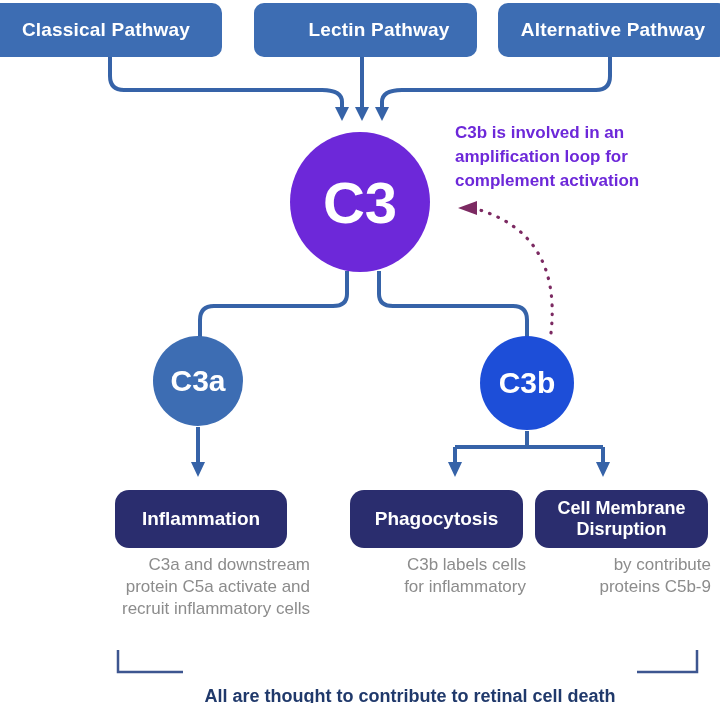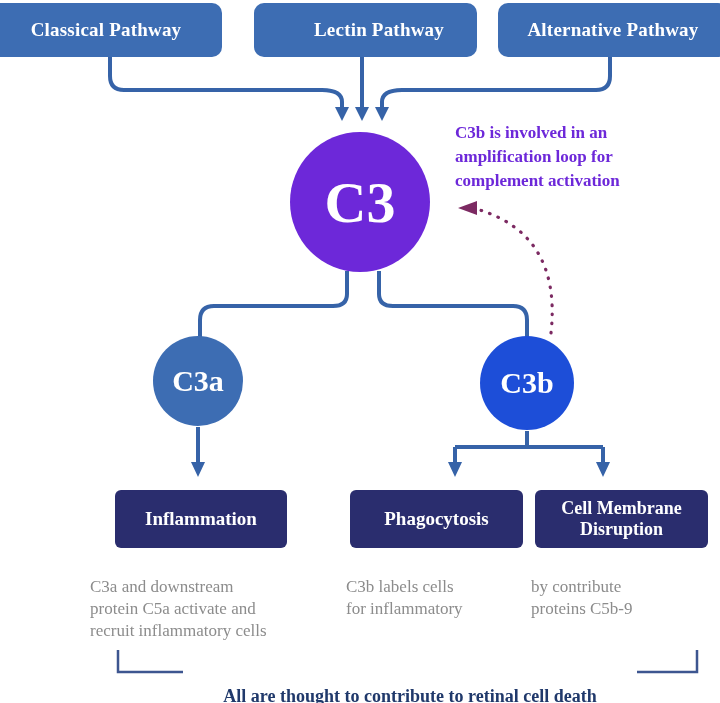--- a/index.html
+++ b/index.html
@@ -1,46 +1,46 @@
 <!DOCTYPE html>
 <html><head>
 <meta charset="utf-8">
 <style>
   html,body{margin:0;padding:0;background:#fff;}
   .canvas{
     position:relative;width:720px;height:703px;overflow:hidden;background:#ffffff;
-    font-family:Liberation Serif, serif;
+    font-family:Liberation Sans, sans-serif;
   }
   svg.wires{position:absolute;inset:0;z-index:0;}
   .node{position:absolute;z-index:1;display:flex;align-items:center;justify-content:center;text-align:center;box-sizing:border-box;}
   .pathway-box{
     top:3px;height:54px;background:#3d6db3;border-radius:10px;
     color:#ffffff;font-weight:bold;font-size:19px;letter-spacing:.2px;
   }
   .pb-classical{left:-10px;width:232px;}
   .pb-lectin{left:254px;width:223px;padding-left:27px;}
   .pb-alternative{left:498px;width:230px;}
   .circle{border-radius:50%;color:#fff;font-weight:bold;}
   .c3-circle{left:290px;top:132px;width:140px;height:140px;background:#6d28d9;font-size:58px;}
   .c3a-circle{left:153px;top:336px;width:90px;height:90px;background:#3d6db3;font-size:30px;}
   .c3b-circle{left:480px;top:336px;width:94px;height:94px;background:#1d4ed8;font-size:30px;}
   .annotation{
     left:455px;top:121px;width:230px;z-index:1;position:absolute;
     color:#6d28d9;font-weight:bold;font-size:17px;line-height:24px;text-align:left;
   }
   .outcome-box{
-    top:490px;height:58px;background:#2a2d6e;border-radius:6px;
+    top:490px;height:58px;background:#2a2d6e;border-radius:14px;
     color:#ffffff;font-weight:bold;font-size:19px;line-height:1.15;padding:0 6px;
   }
   .ob-inflammation{left:115px;width:172px;}
   .ob-phagocytosis{left:350px;width:173px;}
   .ob-membrane{left:535px;width:173px;font-size:18px;}
   .desc{
-    position:absolute;top:576px;z-index:1;color:#8c8c8c;
-    font-size:17px;line-height:22px;text-align:left;
+    position:absolute;top:554px;z-index:1;color:#8c8c8c;
+    font-size:17px;line-height:22px;text-align:right;
   }
   .desc-1{left:90px;width:220px;}
   .desc-2{left:346px;width:180px;}
   .desc-3{left:531px;width:180px;}
   .footer-text{
     position:absolute;left:190px;top:662px;width:440px;z-index:1;
     color:#20396b;font-weight:bold;font-size:18px;text-align:center;margin-top:24px;
   }
 </style>
 </head>

